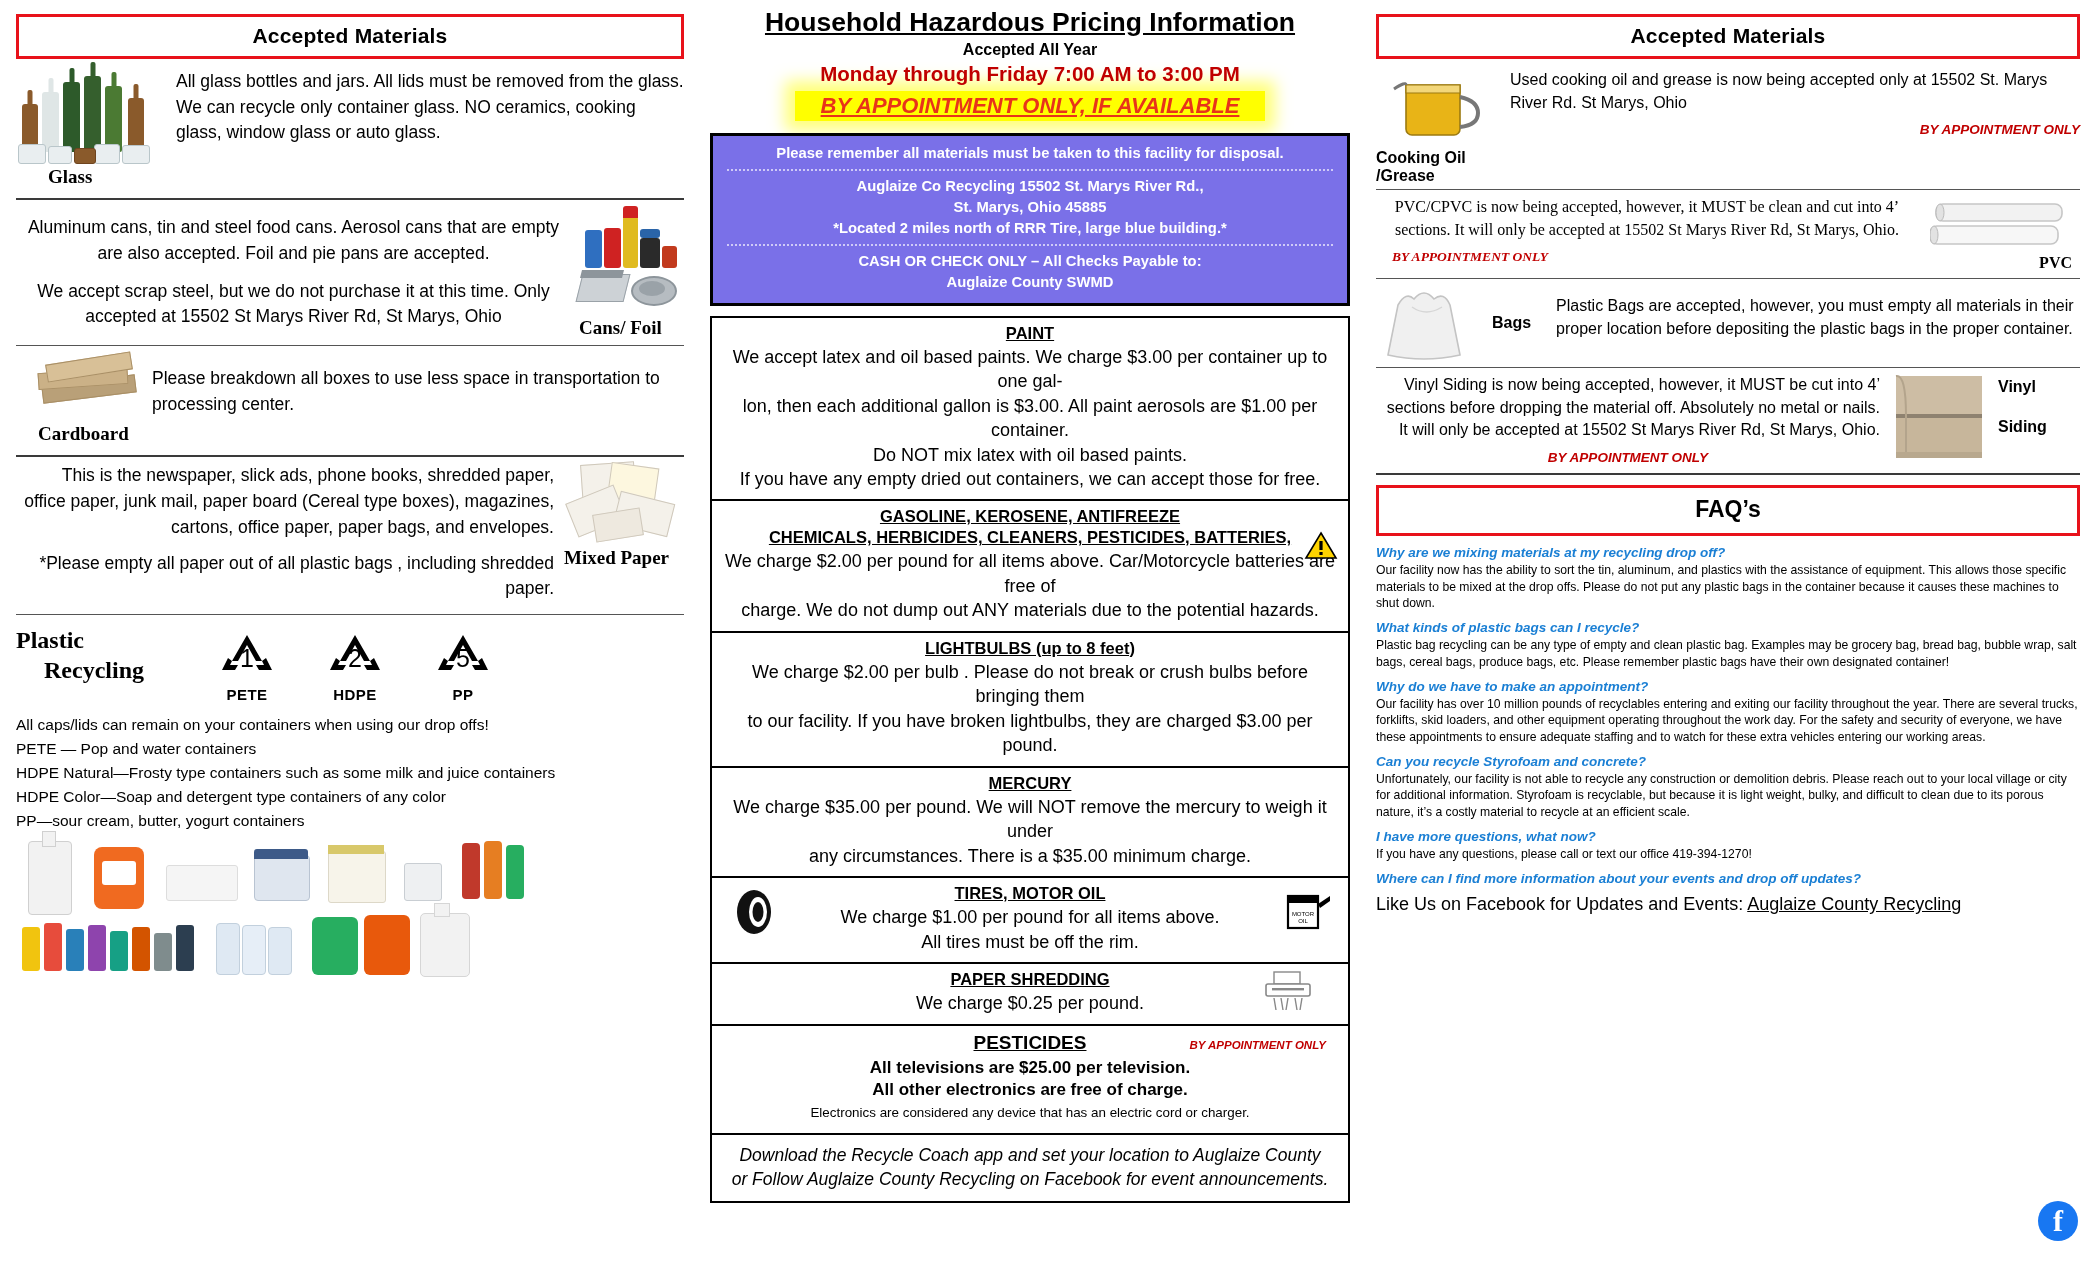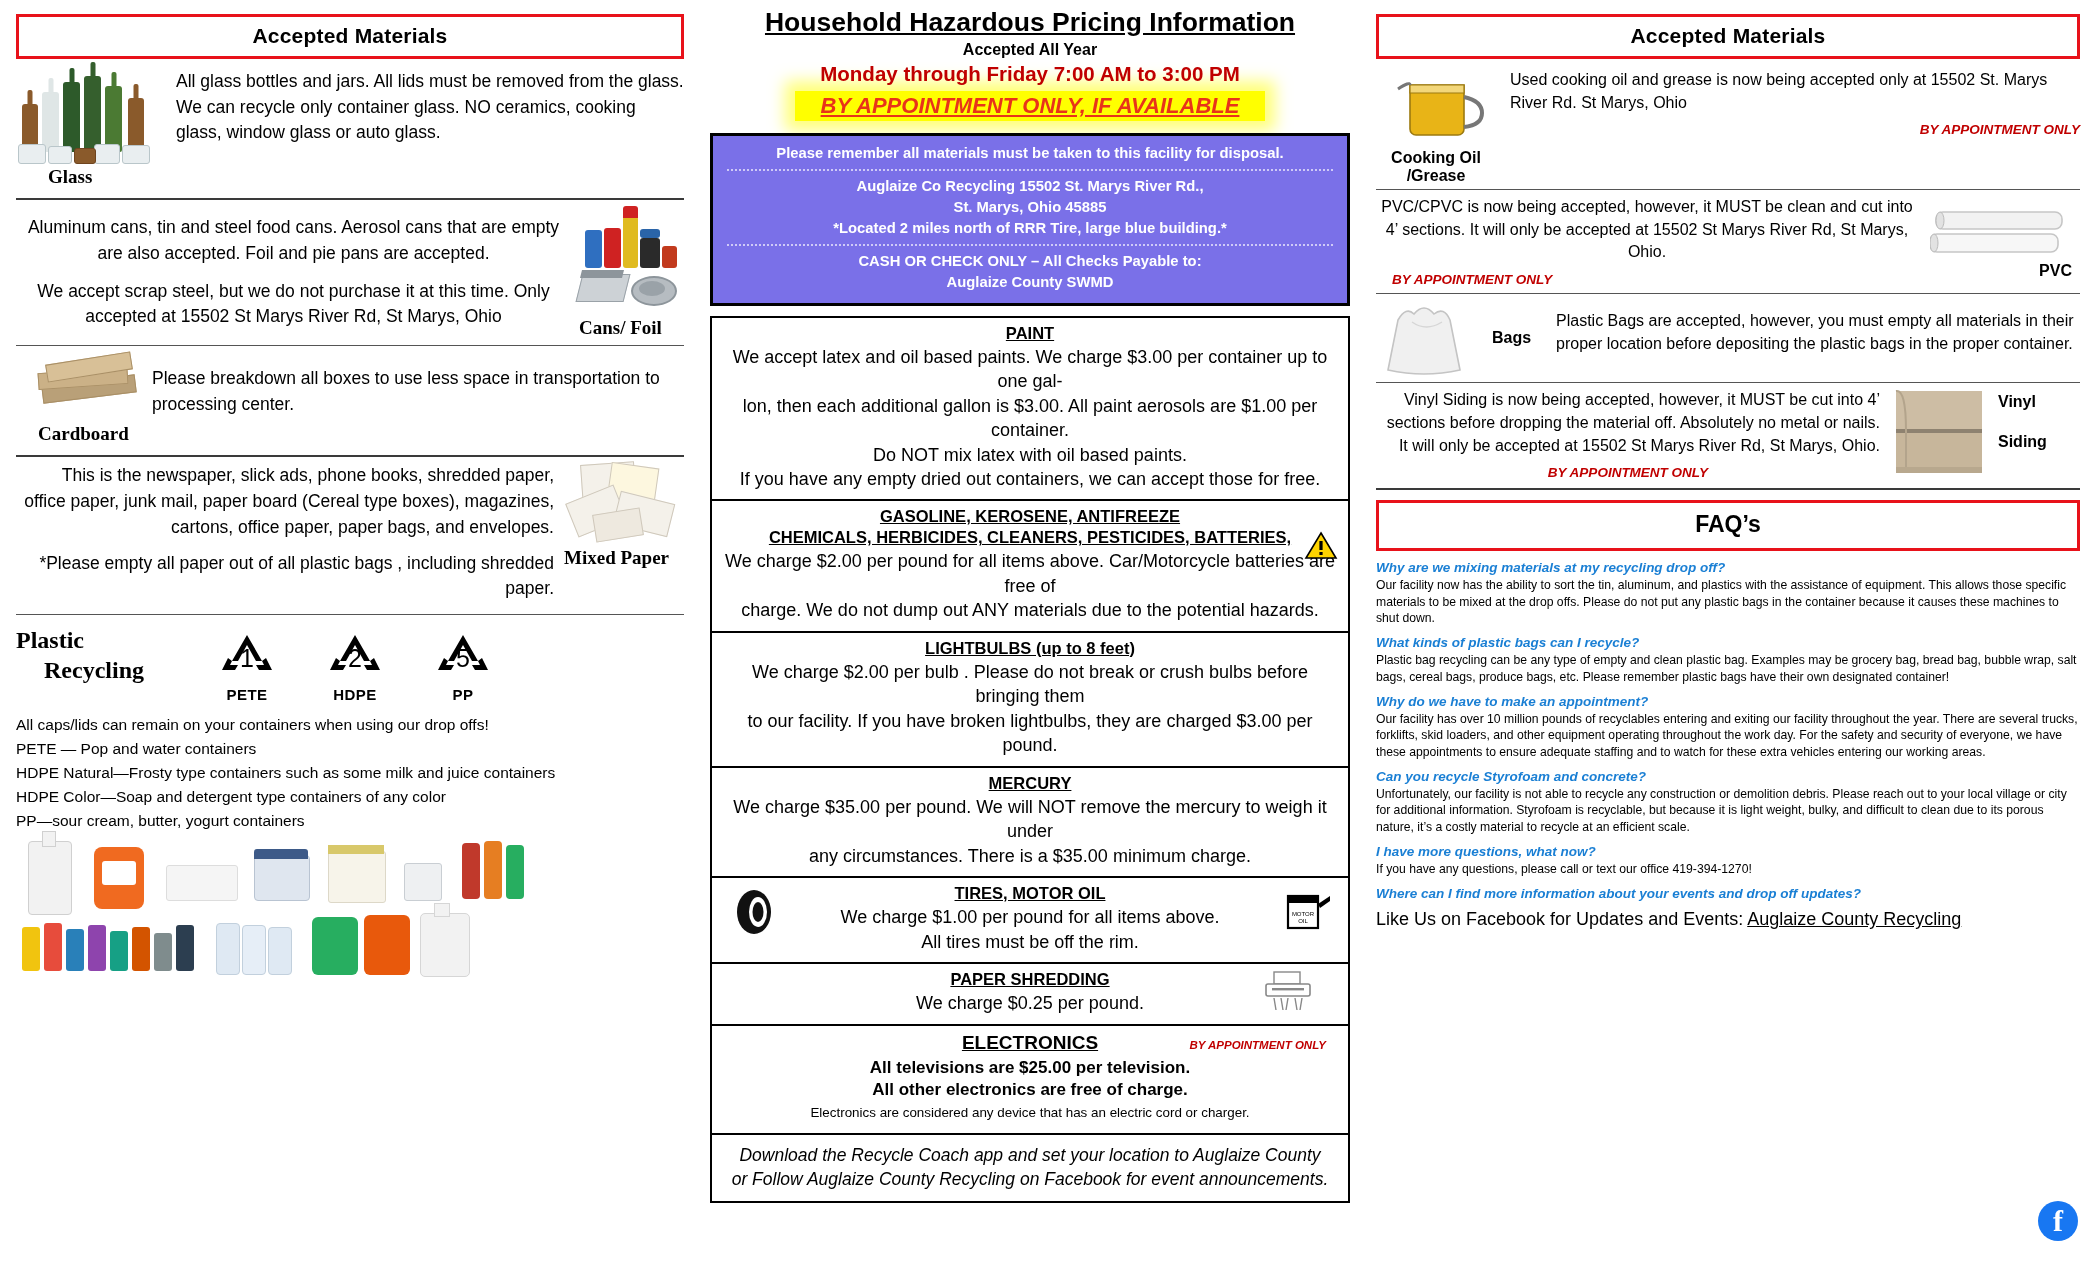--- a/index.html
+++ b/index.html
@@ -386,60 +386,60 @@
         <rect x="10" y="18" width="32" height="2.4" fill="#888"></rect>
         <path d="M12 28 l2 12 M19 28 l2 12 M26 28 l-2 12 M33 28 l2 12 M40 28 l-2 12" stroke="#888" stroke-width="1.4" fill="none"></path>
       </svg>
       <div class="mtitle">PAPER SHREDDING</div>
       <div class="mtxt">
         <div>We charge $0.25 per pound.</div>
       </div>
     </div>
 
     <div class="mbox" style="position:relative;padding-bottom:10px;">
-      <div class="mtitle" style="font-size:19px;">ELECTRONICS</div>
+      <div class="mtitle" style="font-size:19px;">PESTICIDES</div>
       <div class="appt" style="position:absolute;right:22px;top:13px;">BY APPOINTMENT ONLY</div>
       <div style="font-weight:bold;font-size:17px;line-height:1.32;margin-top:3px;">
         <div>All televisions are $25.00 per television.</div>
         <div>All other electronics are free of charge.</div>
       </div>
       <div class="mtxt" style="font-size:13.4px;margin-top:3px;">Electronics are considered any device that has an electric cord or charger.</div>
     </div>
 
     <div class="footnote">Download the Recycle Coach app and set your location to Auglaize County or Follow Auglaize County Recycling on Facebook for event announcements.</div>
   </div>
 
   <div class="col-right" style="position:relative;">
 
     <div class="red-box">
       <span>Accepted Materials</span>
     </div>
 
     <div class="sect" style="margin-top:10px;">
       <div style="display:flex;gap:14px;align-items:flex-start;">
-        <div style="width:120px;text-align:center;">
+        <div style="width:120px;">
           <svg width="100" height="74" viewBox="0 0 100 74" style="margin-left:12px;">
             <path d="M18 16 h54 v44 a6 6 0 0 1 -6 6 h-42 a6 6 0 0 1 -6 -6 z" fill="#e8b417" stroke="#9c7a10" stroke-width="1.6"></path>
             <path d="M18 16 h54 v8 h-54 z" fill="#f3d77a" stroke="#9c7a10" stroke-width="1.2"></path>
             <path d="M72 28 q18 4 18 16 q0 12 -18 14" fill="none" stroke="#777" stroke-width="4"></path>
             <path d="M6 20 q12 -8 12 -4" fill="none" stroke="#777" stroke-width="3"></path>
           </svg>
           <div class="r-cap" style="margin-top:2px;">Cooking Oil /Grease</div>
         </div>
         <div style="flex:1;">
           <div class="r-txt">Used cooking oil and grease is now being accepted only at 15502 St. Marys River Rd. St Marys, Ohio</div>
           <div class="r-appt" style="margin-top:8px;">BY APPOINTMENT ONLY</div>
         </div>
       </div>
     </div>
 
     <hr class="hr-thin" style="margin-top:4px;">
 
     <div class="sect">
-      <div style="display:flex;gap:12px;align-items:center;">
+      <div style="display:flex;gap:12px;align-items:flex-start;font-family:Liberation Serif, serif;">
         <div style="flex:1;">
           <div class="r-txt c" style="text-align:center;">PVC/CPVC is now being accepted, however, it MUST be clean and cut into 4’ sections. It will only be accepted at 15502 St Marys River Rd, St Marys, Ohio.</div>
           <div class="r-appt" style="text-align:left;margin-top:8px;margin-left:16px;">BY APPOINTMENT ONLY</div>
         </div>
         <div style="width:150px;">
           <svg width="140" height="62" viewBox="0 0 140 62">
             <rect x="6" y="8" width="126" height="17" rx="7" fill="#f2f2f2" stroke="#c6c6c6" stroke-width="1.6"></rect>
             <ellipse cx="10" cy="16.5" rx="4" ry="8.5" fill="#e2e2e2" stroke="#bbb"></ellipse>
             <rect x="0" y="30" width="128" height="18" rx="7" fill="#f7f7f7" stroke="#c6c6c6" stroke-width="1.6"></rect>
             <ellipse cx="4" cy="39" rx="4" ry="9" fill="#e2e2e2" stroke="#bbb"></ellipse>

